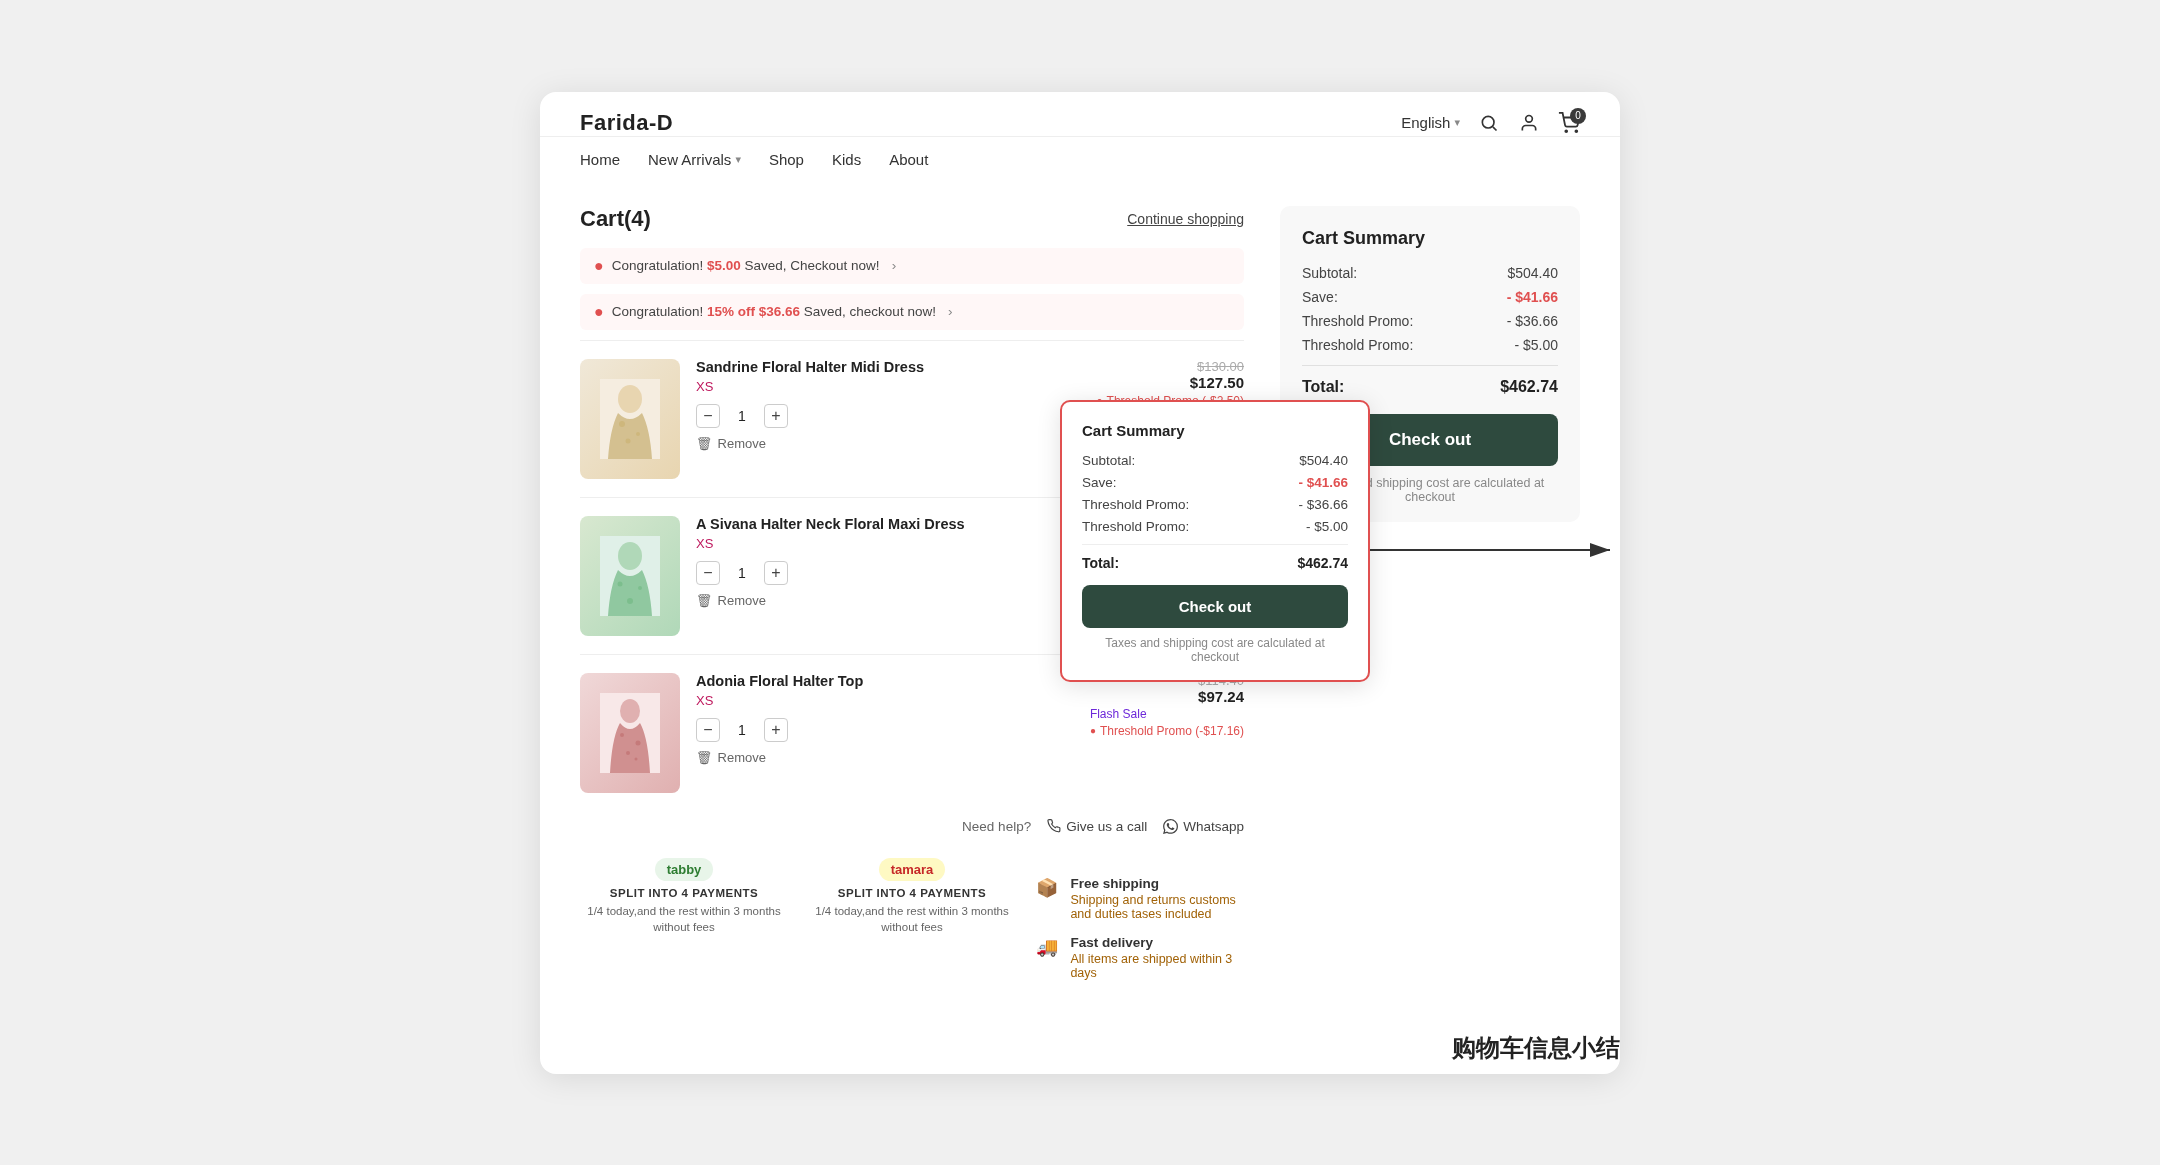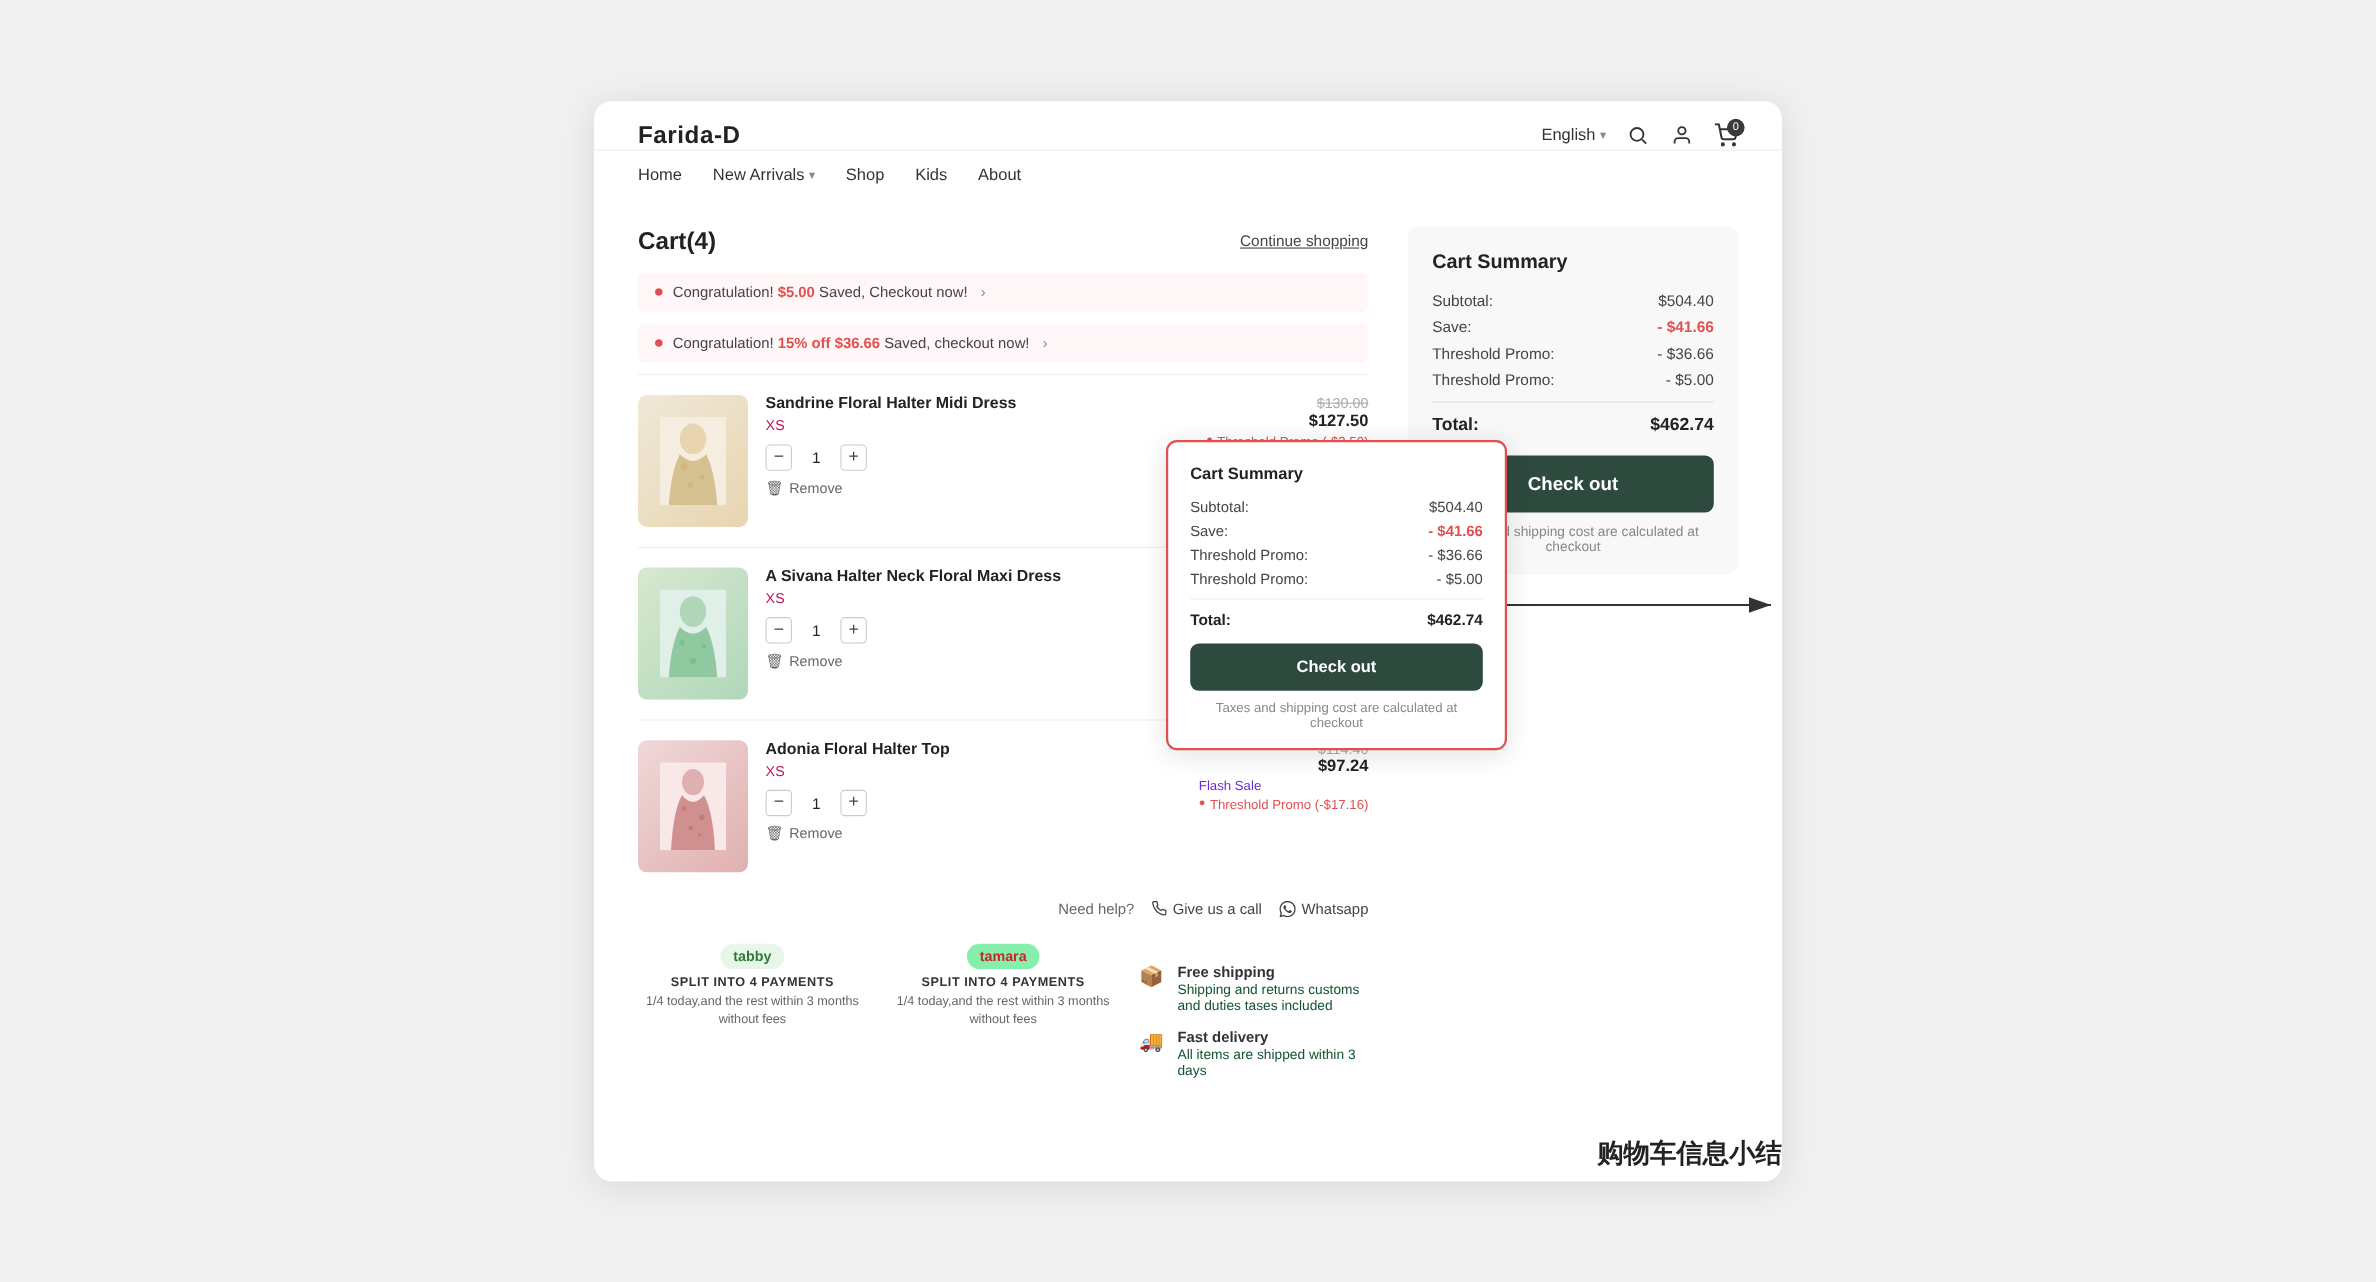--- a/index.html
+++ b/index.html
@@ -402,21 +402,21 @@
       padding: 4px 12px;
       border-radius: 14px;
       display: inline-block;
       margin-bottom: 6px;
     }
     .tabby-logo {
       background: #e8f5e9;
       color: #2e7d32;
     }
     .tamara-logo {
-      background: #86efac;
+      background: #fef9c3;
       color: #c62828;
     }
     .payment-label {
       font-size: 11.5px;
       font-weight: 700;
       color: #333;
       text-transform: uppercase;
       letter-spacing: 0.5px;
       margin-bottom: 4px;
     }
@@ -442,21 +442,21 @@
       font-size: 18px;
       margin-top: 1px;
     }
     .shipping-text-title {
       font-weight: 600;
       color: #333;
       margin-bottom: 2px;
       font-size: 13.5px;
     }
     .shipping-text-desc {
-      color: #14532d;
+      color: #a16207;
       font-size: 12.5px;
     }
     
     .bottom-caption {
       text-align: right;
       padding: 20px 0 10px 0;
       font-size: 24px;
       font-weight: 700;
       color: #222;
     }

